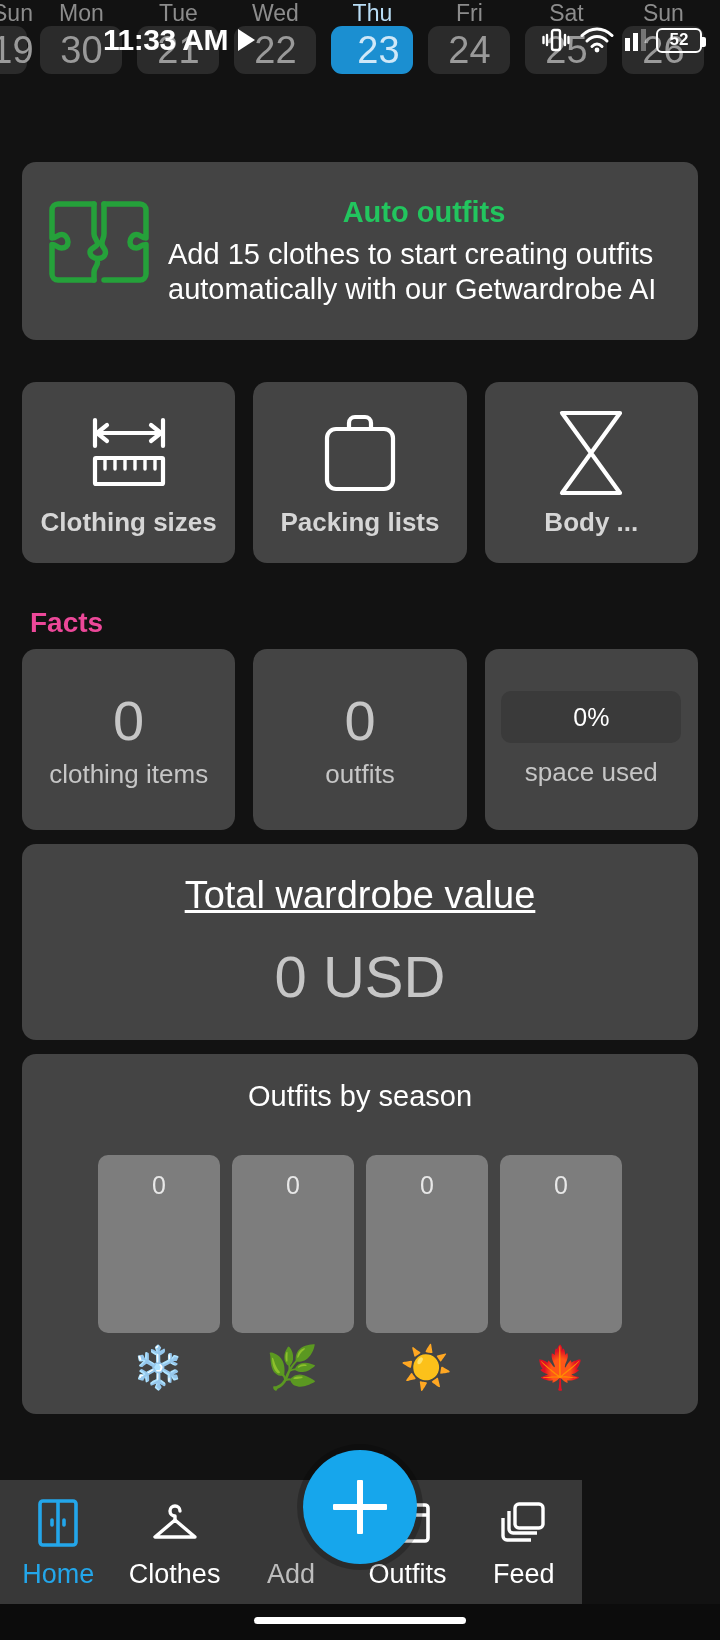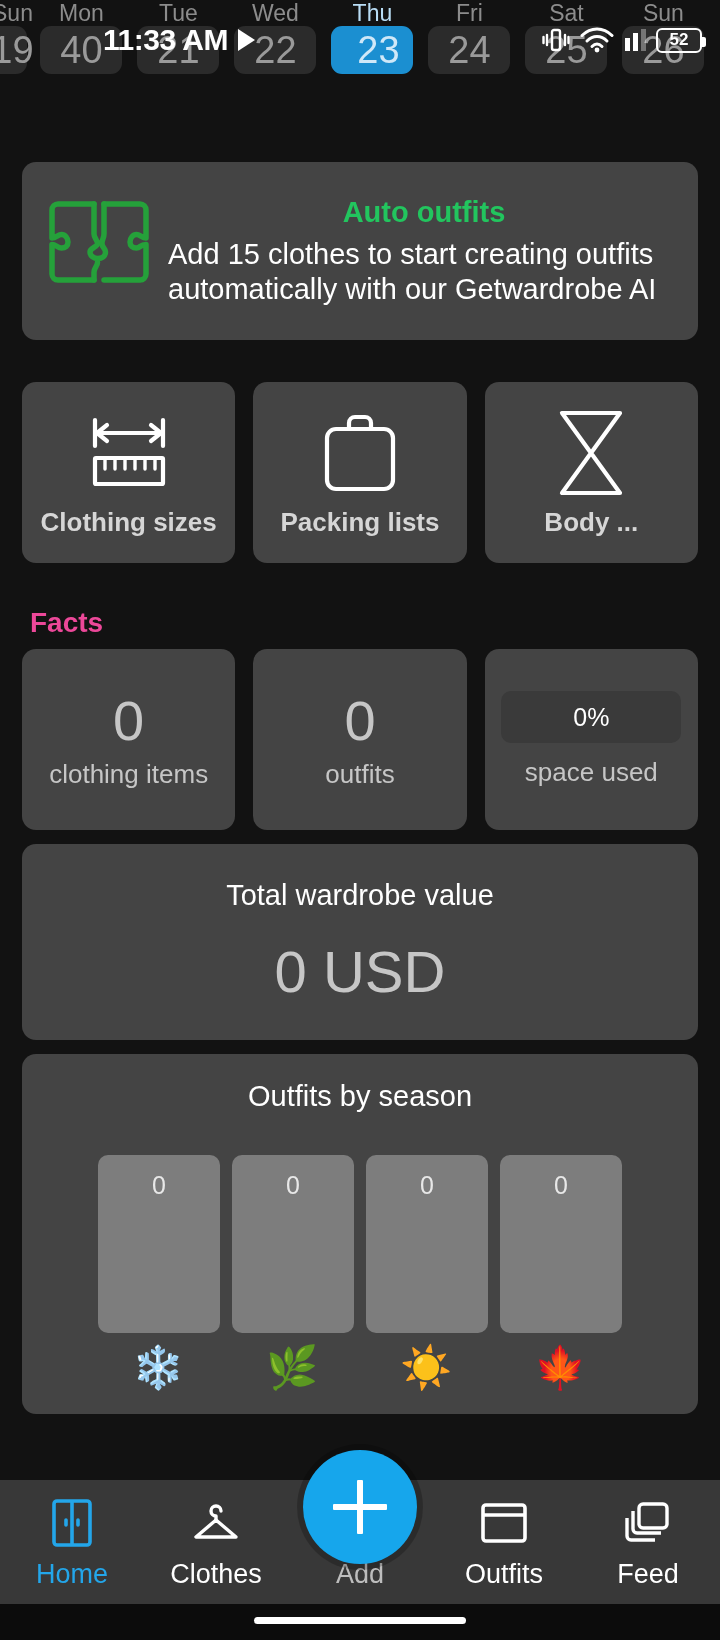--- a/index.html
+++ b/index.html
@@ -81,39 +81,39 @@
   .fact-value { color:#c6c6c6; font-size:56px; font-weight:300; line-height:64px; }
   .fact-label { color:#c6c6c6; font-size:26px; margin-top:6px; }
   .pct-track {
     width:180px; height:52px; background:#3a3a3a; border-radius:10px;
     display:flex; align-items:center; justify-content:center;
     color:#fff; font-size:25px;
   }
 
   
   .value-card { margin-top:14px; height:196px; display:flex; flex-direction:column; align-items:center; justify-content:center; }
-  .value-title { color:#fff; font-size:29px; }
+  .value-title { color:#fff; font-size:38px;text-decoration:underline; }
   .value-amount { color:#c6c6c6; font-size:58px; font-weight:300; margin-top:26px; }
 
   
   .season-card { margin-top:14px; height:360px; padding-top:26px; overflow:hidden; }
   .season-title { text-align:center; color:#fff; font-size:29px; }
   .bars { display:flex; justify-content:center; gap:12px; margin-top:42px; padding:0 60px; }
   .bar-wrap { flex:1; max-width:122px; display:flex; flex-direction:column; align-items:center; }
   .bar {
     width:100%; height:178px; background:#7d7d7d; border-radius:10px;
     display:flex; justify-content:center; padding-top:16px;
     color:#e8e8e8; font-size:25px;
   }
   .season-emojis { display:flex; justify-content:center; gap:12px; padding:12px 60px 0; }
   .emoji-wrap { flex:1; max-width:122px; text-align:center; font-size:42px; line-height:46px; }
 
   
   .bottom-nav {
-    position:absolute; left:0; bottom:36px; width:720px; height:124px;
+    position:absolute; left:0; bottom:36px; width:582px; height:124px;
     background:#383838; display:flex; align-items:center; z-index:30;
   }
   .nav-item { flex:1; display:flex; flex-direction:column; align-items:center; gap:8px; }
   .nav-icon { height:56px; display:flex; align-items:center; justify-content:center; }
   .nav-label { font-size:27px; color:#fff; }
   .nav-item.active .nav-label { color:#23a6ea; }
   .nav-item.add .nav-label { color:#bdbdbd; }
   .fab {
     position:absolute; left:50%; transform:translateX(-50%); bottom:76px;
     width:114px; height:114px; border-radius:50%; background:#16a6ec;
@@ -131,21 +131,21 @@
 
 <div class="phone">
 
   <div class="calendar-strip">
     <div class="day-col">
       <div class="day-name">Sun</div>
       <div class="day-num-box">19</div>
     </div>
     <div class="day-col">
       <div class="day-name">Mon</div>
-      <div class="day-num-box">40</div>
+      <div class="day-num-box">30</div>
     </div>
     <div class="day-col">
       <div class="day-name">Tue</div>
       <div class="day-num-box">21</div>
     </div>
     <div class="day-col">
       <div class="day-name">Wed</div>
       <div class="day-num-box">22</div>
     </div>
     <div class="day-col sel">

